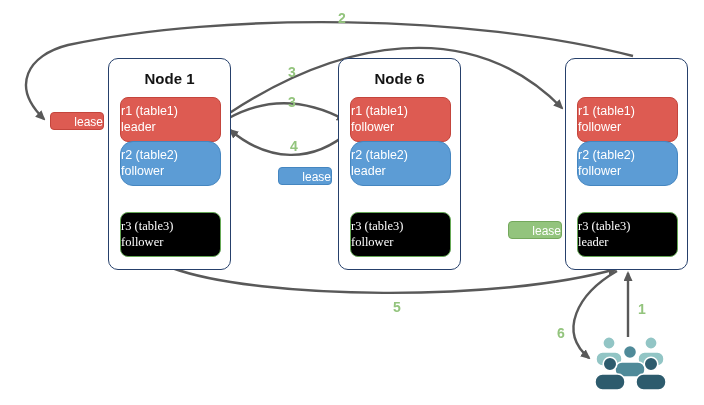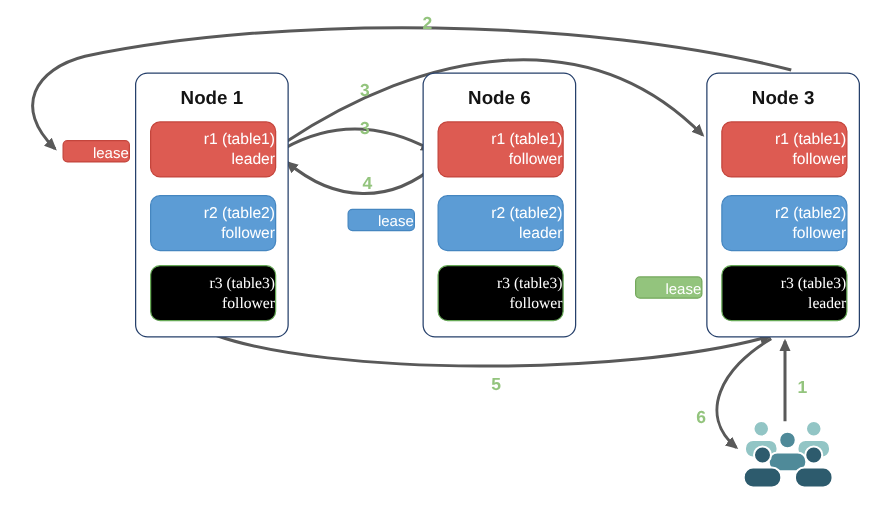--- a/index.html
+++ b/index.html
@@ -8,24 +8,24 @@
     font-family:"Liberation Sans",sans-serif;overflow:hidden;
   }
   .arrows{position:absolute;left:0;top:0;width:704px;height:405px;pointer-events:none;}
   .node{
     position:absolute;width:123px;height:212px;background:#fff;
     border:1.6px solid #26406B;border-radius:10px;box-sizing:border-box;
   }
   .node-title{text-align:center;font-weight:bold;font-size:15px;color:#141414;margin-top:11px;}
   .replica{
     position:absolute;left:11px;width:101px;height:45px;border-radius:8px;
-    color:#fff;font-size:12.5px;text-align:right;display:flex;flex-direction:column;
+    color:#fff;font-size:12.5px;text-align:left;display:flex;flex-direction:column;
     justify-content:center;line-height:1.25;box-sizing:border-box;
   }
-  .replica-1{top:38px;} .replica-2{top:97px;} .replica-3{top:153px;}
+  .replica-1{top:38px;} .replica-2{top:82px;border-radius:13px;} .replica-3{top:153px;}
   .red{background:#DD5B52;border:1.5px solid #C4453C;}
   .blue{background:#5C9CD5;border:1.5px solid #4586C0;}
   .green{background:#000000;border:1.5px solid #66A956;font-family:Liberation Serif, serif;}
   .lease{
     position:absolute;width:54px;height:18px;line-height:18px;border-radius:4px;
     color:#fff;font-size:12px;text-align:right;box-sizing:border-box;
   }
   .lease-red{left:50px;top:112px;background:#DD5B52;border:1.5px solid #C4453C;}
   .lease-blue{left:278px;top:167px;background:#5C9CD5;border:1.5px solid #4586C0;}
   .lease-green{left:508px;top:221px;background:#93C47D;border:1.5px solid #74A85C;}
@@ -87,21 +87,20 @@
       <span>r2 (table2)</span>
       <span>leader</span>
     </div>
     <div class="replica replica-3 green">
       <span>r3 (table3)</span>
       <span>follower</span>
     </div>
   </div>
 
   <div class="node" style="left:565px;top:58px;">
-    <div class="node-title">Node 3</div>
     <div class="replica replica-1 red">
       <span>r1 (table1)</span>
       <span>follower</span>
     </div>
     <div class="replica replica-2 blue">
       <span>r2 (table2)</span>
       <span>follower</span>
     </div>
     <div class="replica replica-3 green">
       <span>r3 (table3)</span>

